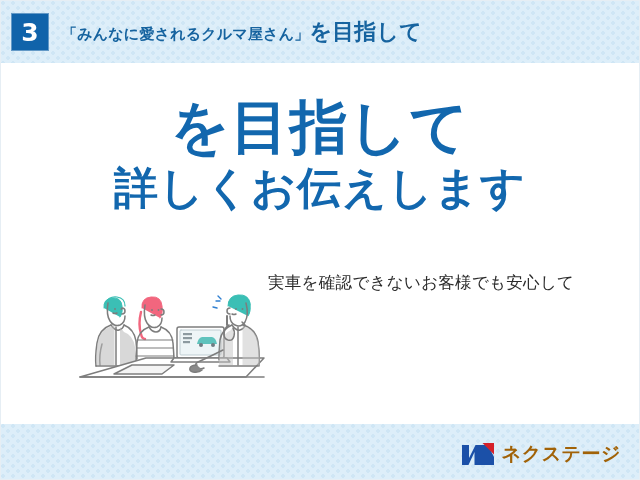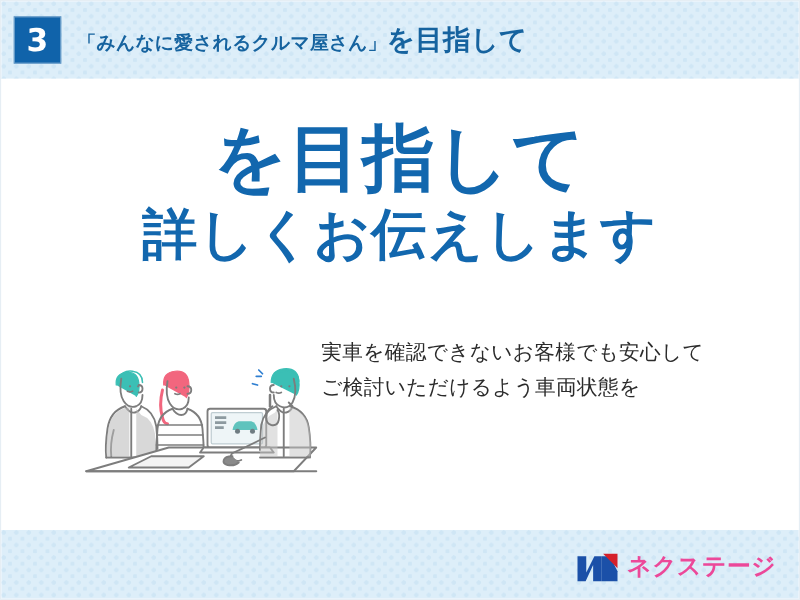--- a/index.html
+++ b/index.html
@@ -74,21 +74,21 @@
   #headline .hl-line{
     display:block;
     font-size:60px;
     letter-spacing:1px;
   }
   #headline .hl-line.l1{font-size:58px;}
   #headline .hl-line.l2{font-size:44px;margin-top:10px;}
 
   
   #lower{
-    position:absolute;left:0;right:0;top:205px;
+    position:absolute;left:11px;right:0;top:205px;
     display:flex;align-items:flex-start;justify-content:space-between;
   }
   #illustration{
     flex:0 0 auto;
     width:200px;height:118px;
     margin-left:54px;margin-top:4px;
   }
   #bodytext{
     flex:1 1 auto;
     margin-left:2px;
@@ -100,21 +100,21 @@
   }
   #bodytext div{display:block;}
 
   
   #footer-logo{
     position:absolute;right:18px;bottom:13px;
     display:flex;align-items:center;gap:7px;
   }
   #logo-mark{width:34px;height:25px;display:block;}
   #logo-text{
-    color:#ec4899;font-size:19px;font-weight:bold;
+    color:#a16207;font-size:19px;font-weight:bold;
     letter-spacing:.5px;line-height:1;white-space:nowrap;
   }
 </style>
 </head>
 <body>
 
 <div id="stage">
 
   <div id="header-band" class="dotband"></div>
   <div id="header-inner">
@@ -224,21 +224,20 @@
               <path d="M150 29 l4 0"></path>
               <path d="M152 24 l3 3"></path>
               <path d="M147 35 l4 1"></path>
             </g>
           </g>
         </svg>
       </div>
 
       <div id="bodytext">
         <div>実車を確認できないお客様でも安心して</div>
-        <div>ご検討いただけるよう車両状態を</div>
       </div>
 
     </div>
   </div>
 
   <div id="footer-band" class="dotband"></div>
   <div id="footer-logo">
     <svg id="logo-mark" viewBox="0 0 34 25" xmlns="http://www.w3.org/2000/svg">
       <path d="M1 24 L1 4 L8 4 L8 17 L14.5 4 L20 4 L20 24 L13.5 24 L13.5 11 L7.5 24 Z" fill="#1b50a8"></path>
       <path d="M20 24 L20 4 L27 4 L33 16 L33 24 Z" fill="#1b50a8"></path>

